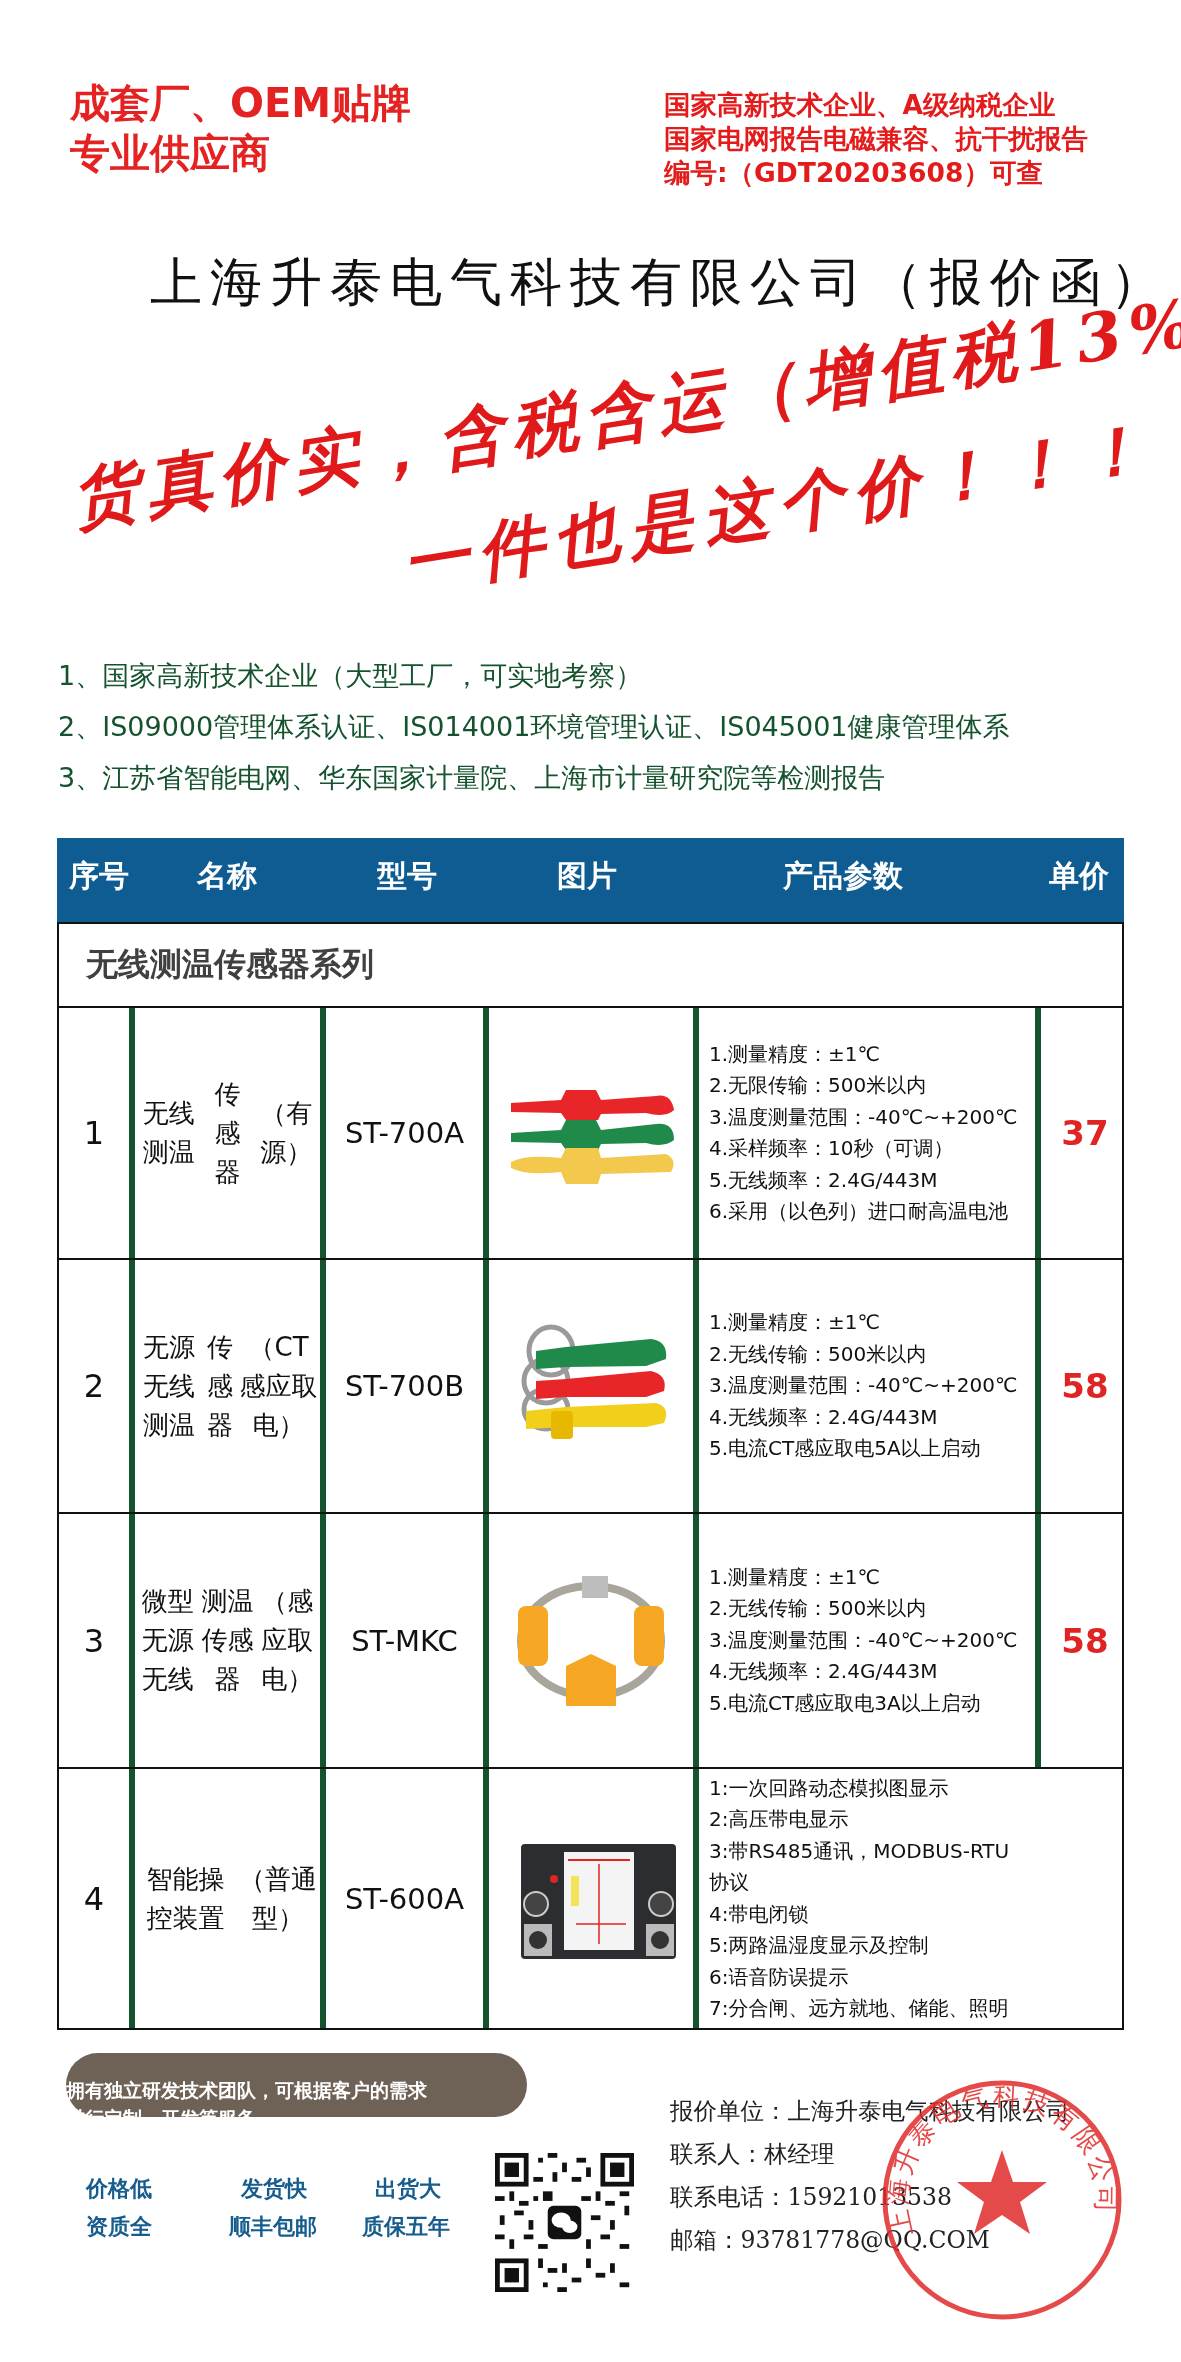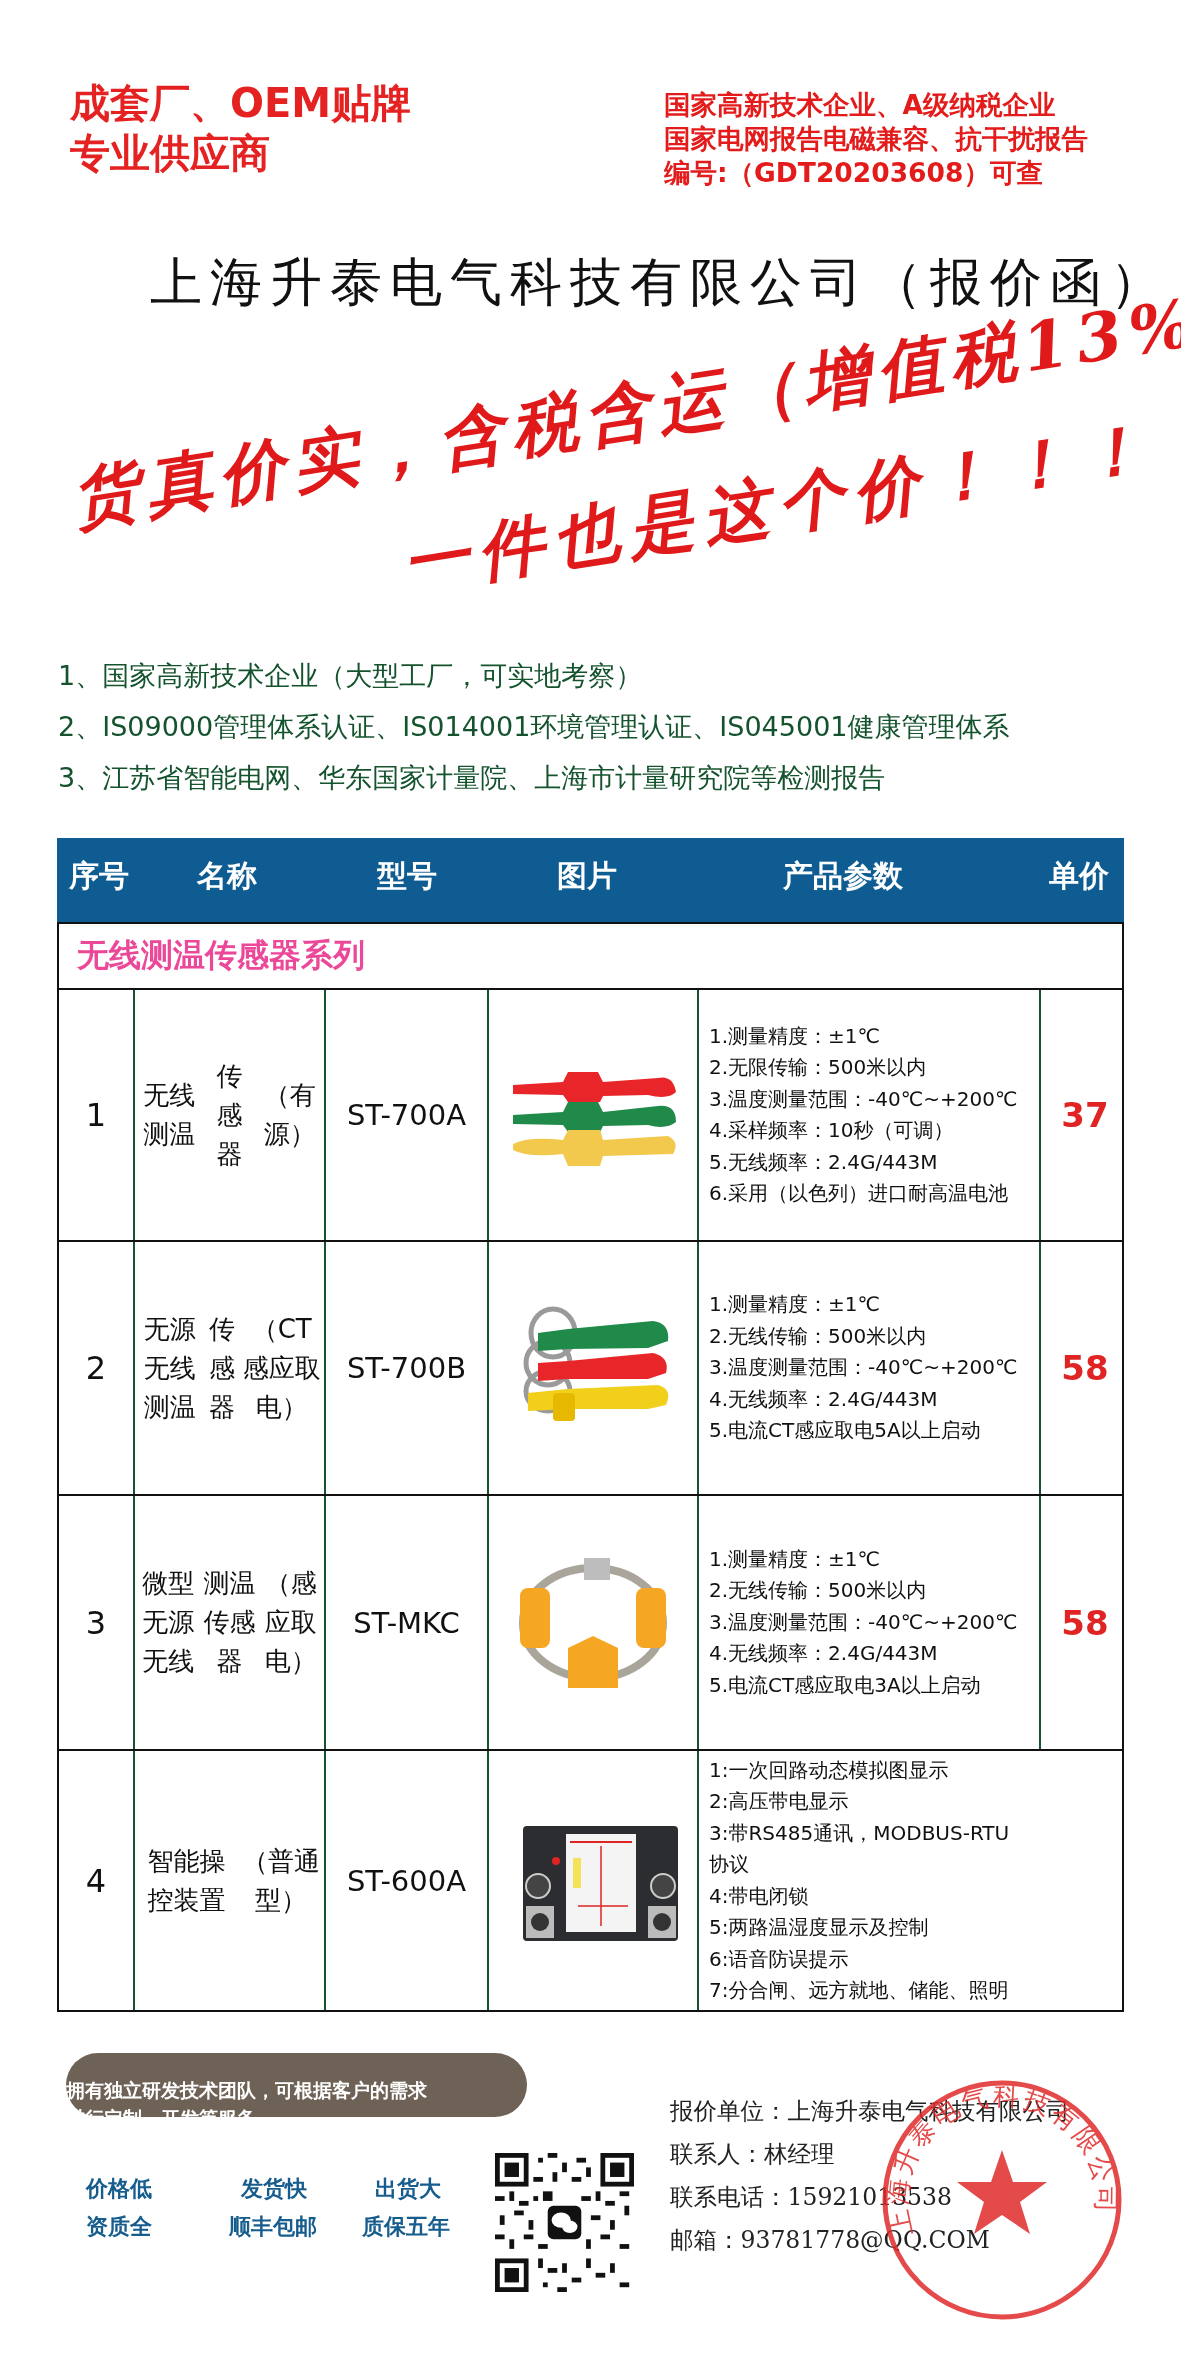--- a/index.html
+++ b/index.html
@@ -17,25 +17,25 @@
   .slogan-line2 { left:410px; top:520px; font-family:"DejaVu Serif","Liberation Serif",serif; font-weight:bold; font-style:italic;
        color:#e01a1a; font-size:66px; letter-spacing:10px; white-space:nowrap; transform-origin:left bottom; transform:rotate(-9deg); }
 
   
   .features { left:58px; top:650px; font-size:27px; line-height:51px; color:#14532d; white-space:nowrap; }
 
   
   .table-wrap { left:57px; top:838px; width:1067px; }
   .thead { height:84px; background:#0e5c91; color:#ffffff; display:flex; align-items:center; font-size:30px; font-weight:bold; position:relative; }
   .th { position:absolute; top:18px; }
-  .series-row { height:68px; border:2px solid #111; border-top:2px solid #111; box-sizing:border-box; display:flex; align-items:center;
-                padding-left:18px; color:#ec4899; font-size:32px; font-weight:bold; }
+  .series-row { height:86px; border:2px solid #111; border-top:2px solid #111; box-sizing:border-box; display:flex; align-items:center;
+                padding-left:27px; color:#404040; font-size:32px; font-weight:bold; }
   .row { position:relative; border:2px solid #111; border-top:none; box-sizing:border-box; display:grid;
          grid-template-columns:76px 191px 163px 210px 342px 81px; }
-  .row > div { border-right:2px solid #14532d; box-sizing:border-box; display:flex; align-items:center; justify-content:center; text-align:center; }
+  .row > div { border-right:6px solid #14532d; box-sizing:border-box; display:flex; align-items:center; justify-content:center; text-align:center; }
   .row > div:last-child { border-right:none; }
   .cell-idx { font-size:32px; }
   .cell-name { font-size:26px; line-height:39px; flex-direction:row; }
   .cell-model { font-size:29px; }
   .cell-params { justify-content:flex-start !important; text-align:left !important; padding-left:10px; font-size:20px; line-height:31.5px; }
   .cell-params ul { list-style:none; margin:0; padding:0; }
   .cell-price { color:#e02424; font-weight:bold; font-size:34px;margin-left:7px; }
 
   
   .pic { position:relative; width:190px; height:150px; }

